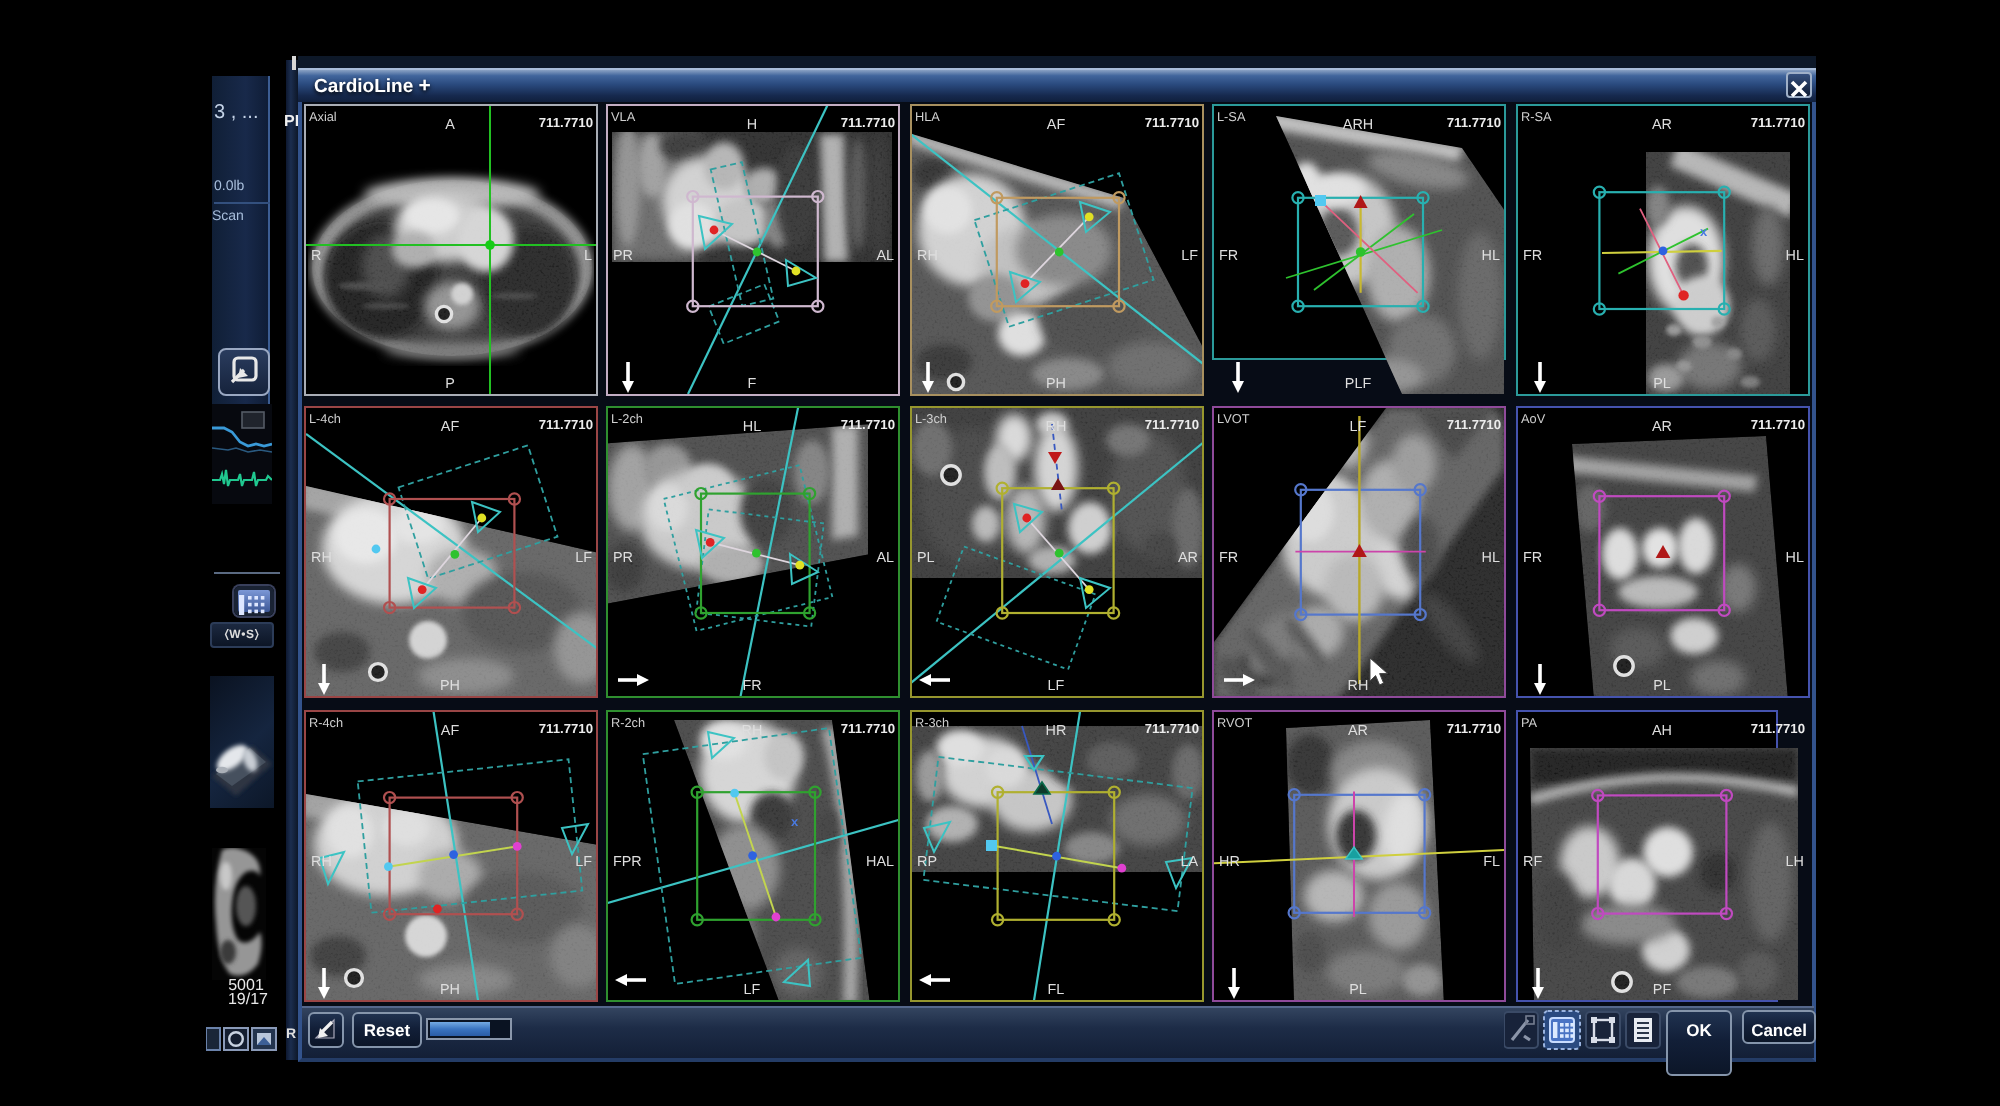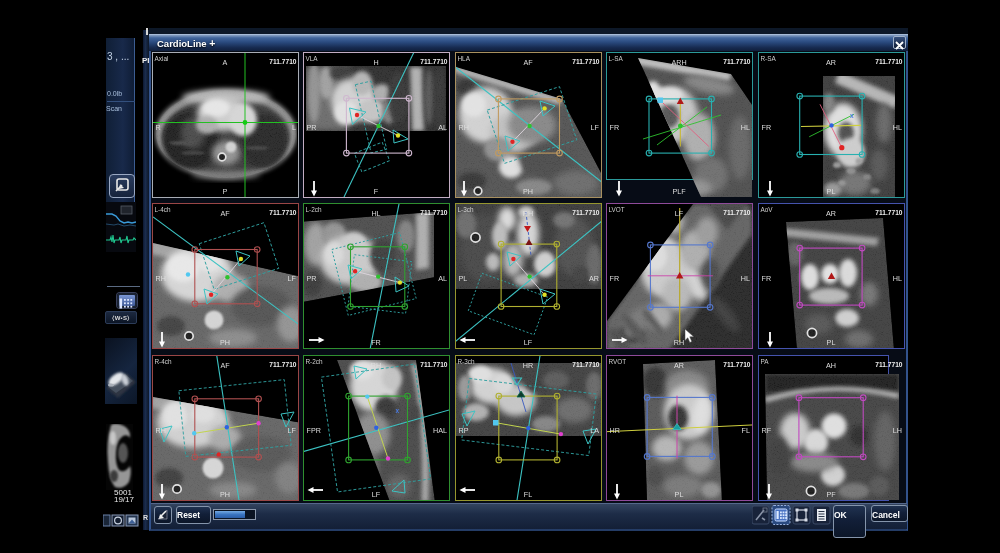--- a/index.html
+++ b/index.html
@@ -1,21 +1,21 @@
 <!DOCTYPE html>
 <html><head><meta charset="utf-8"><style>
 
 *{margin:0;padding:0;box-sizing:border-box}
 body{width:1000px;height:553px;background:#000;position:relative;overflow:hidden;
      font-family:"Liberation Sans",sans-serif}
 .abs{position:absolute}
 .panel{position:absolute;background:#000;border:1px solid #888}
 .btn{position:absolute;background:linear-gradient(#203250,#121f38 45%,#0c1628);
      border:1px solid #8595ab;border-radius:3px;color:#fff;font-weight:bold;
-     font-size:8.5px;line-height:16px}
+     font-size:8.5px;text-align:center;line-height:16px}
 
 </style></head><body>
 <svg width="0" height="0" style="position:absolute">
     <defs>
 <filter id="b1" x="-50%" y="-50%" width="200%" height="200%">
         <feGaussianBlur stdDeviation="1"></feGaussianBlur>
       </filter>
 <filter id="b2" x="-50%" y="-50%" width="200%" height="200%">
         <feGaussianBlur stdDeviation="2"></feGaussianBlur>
       </filter>

